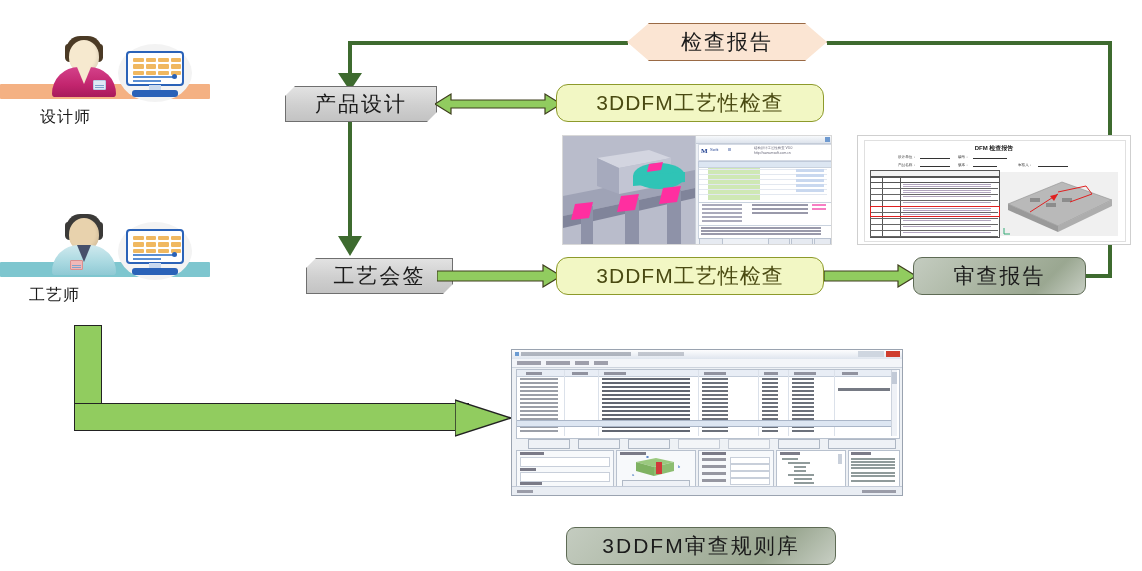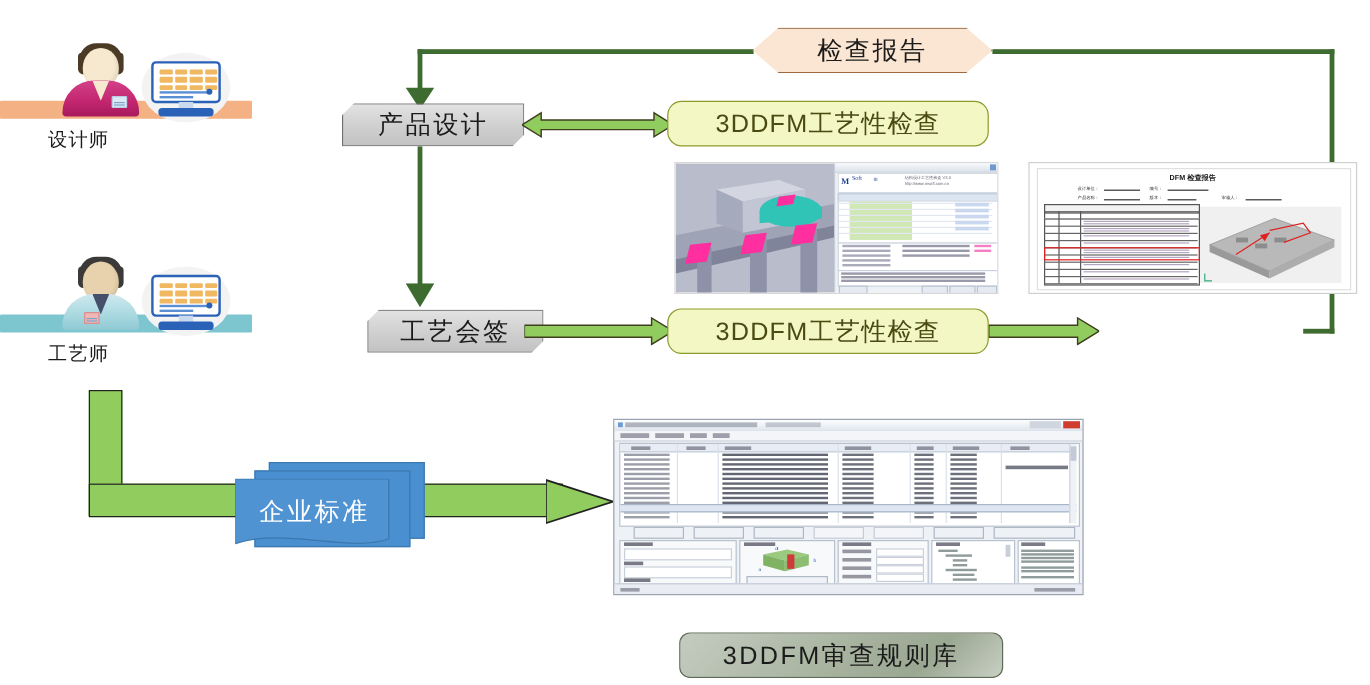--- a/index.html
+++ b/index.html
@@ -325,21 +325,21 @@
           <i></i>
       </div>
       <div class="bar1"></div>
       <div class="bar2"></div>
       <div class="dot"></div>
     </div>
     <div class="neck"></div>
     <div class="base"></div>
   </div>
 
-  <div class="actor-label" style="left:40px; top:285px;">工艺师</div>
+  <div class="actor-label" style="left:29px; top:285px;">工艺师</div>
 
   <div class="gline" style="left:348px; top:41px; width:280px; height:4px;"></div>
 
   <div class="gline" style="left:827px; top:41px; width:285px; height:4px;"></div>
 
   <div class="gline" style="left:348px; top:41px; width:4px; height:38px;"></div>
 
   <svg class="abs" style="left:338px; top:73px;" width="24" height="18" viewBox="0 0 24 18">
     <polygon points="12,18 0,0 24,0" fill="#3e6b2f"></polygon>
   </svg>
@@ -368,39 +368,32 @@
   <svg class="abs" style="left:437px; top:264px;" width="124" height="24" viewBox="0 0 124 24">
     <polygon points="0,7 106,7 106,1 124,12 106,23 106,17 0,17" fill="#91cc5f" stroke="#3f3f1f" stroke-width="1.2"></polygon>
   </svg>
 
   <div class="check-box" style="left:556px; top:257px; width:268px; height:38px;">3DDFM工艺性检查</div>
 
   <svg class="abs" style="left:824px; top:264px;" width="92" height="24" viewBox="0 0 92 24">
     <polygon points="0,7 74,7 74,1 92,12 74,23 74,17 0,17" fill="#91cc5f" stroke="#3f3f1f" stroke-width="1.2"></polygon>
   </svg>
 
+  <div class="grad-box" style="left:913px; top:257px; width:173px; height:38px;">审查报告</div>
 
   <div class="fat-arrow-body" style="left:74px; top:325px; width:28px; height:105px;"></div>
 
   <div class="fat-arrow-body" style="left:74px; top:403px; width:395px; height:28px;"></div>
 
   <div class="abs" style="left:76px; top:405px; width:24px; height:24px; background:#91cc5f;"></div>
 
   <svg class="abs" style="left:455px; top:392px;" width="56" height="52" viewBox="0 0 56 52">
     <polygon points="0,8 0,44 56,26" fill="#91cc5f" stroke="#222" stroke-width="1.4"></polygon>
   </svg>
 
-  <div class="docstack" style="left:196px; top:385px; width:160px; height:76px;">
-    <div class="sheet" style="left:28px; top:0px; width:128px; height:62px;"></div>
-    <div class="sheet" style="left:16px; top:7px; width:128px; height:62px;"></div>
-    <svg class="abs" style="left:0px; top:14px;" width="132" height="62" viewBox="0 0 132 62">
-      <path d="M0,0 L128,0 L128,50 C96,62 40,40 0,54 Z" fill="#4f93d2" stroke="#3b78ad" stroke-width="1"></path>
-    </svg>
-    <div class="label" style="left:2px; top:18px; width:128px; height:46px;">企业标准</div>
-  </div>
 
   <div class="grad-box" style="left:566px; top:503px; width:270px; height:38px;margin-top:24px;">3DDFM审查规则库</div>
 
   <div class="thumb" style="left:562px; top:135px; width:268px; height:108px; border:1px solid #d8d8d8;">
 
     <svg width="132" height="108" viewBox="0 0 132 108" style="position:absolute;left:0;top:0;">
       <rect x="0" y="0" width="132" height="108" fill="#b9bccb"></rect>
 
       <polygon points="0,60 132,34 132,52 0,80" fill="#9fa3b6"></polygon>
       <polygon points="0,80 132,52 132,62 0,92" fill="#80849a"></polygon>

